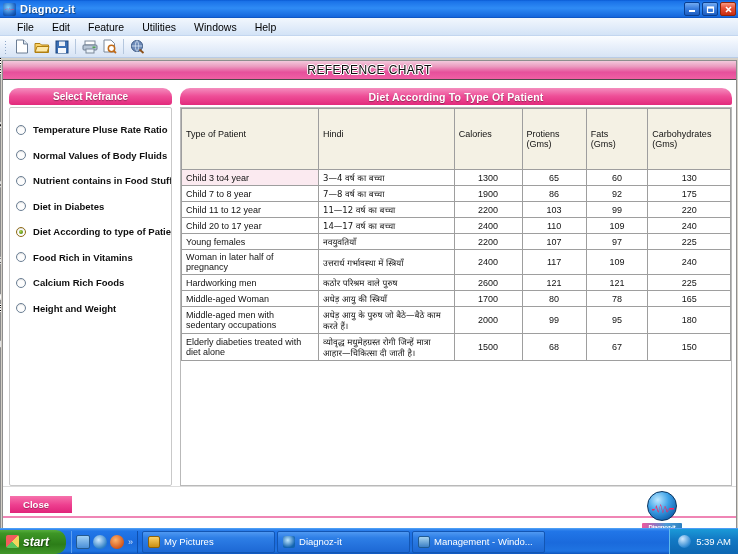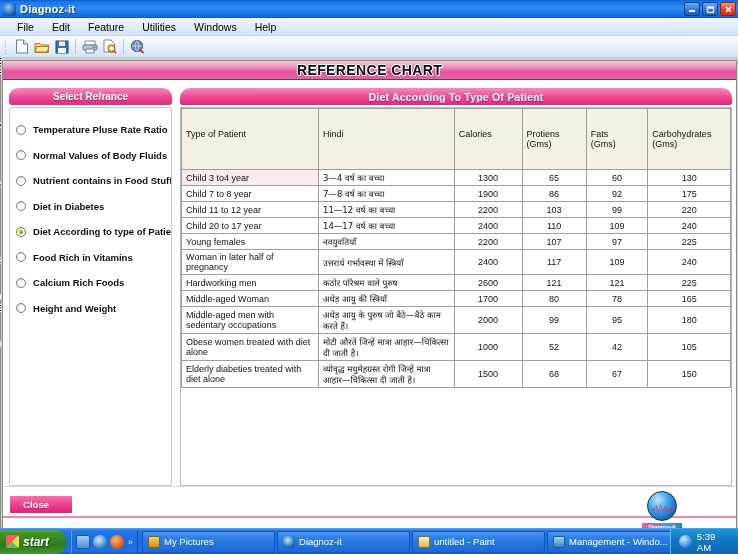--- a/index.html
+++ b/index.html
@@ -104,21 +104,21 @@
     display: flex; flex-direction: column;
     position: relative;
   }
   .form-title {
     height: 19px; flex:0 0 auto;
     background: linear-gradient(180deg,#f3c9dc 0%,#ec9cc0 30%,#e5509b 62%,#ef5fa4 100%);
     border-bottom: 1px solid #4a4a4a;
     display:flex;align-items:center;justify-content:center;
   }
   .form-title span {
-    font-size: 14px; font-weight: bold; color:#0d0d0d;
+    font-size: 12px; font-weight: normal; color:#0d0d0d;
     text-shadow: 0 1px 0 #fff, 1px 0 0 #fff, -1px 0 0 #fff, 0 -1px 0 #fff, 1px 1px 0 #fff;
     letter-spacing: .4px;
   }
 
   .panels { flex:1 1 auto; display:flex; padding: 8px 4px 0 6px; gap:8px; overflow:hidden; }
 
   
   .grp-left { width: 163px; display:flex; flex-direction:column; }
   .grp-right { flex:1 1 auto; display:flex; flex-direction:column; min-width:0; }
 
@@ -563,28 +563,20 @@
                 </tr>
                 <tr>
                   <td>Middle-aged men with sedentary occupations</td>
                   <td class="hi">अधेड़ आयु के पुरुष जो बैठे—बैठे काम करते हैं।</td>
                   <td class="num">2000</td>
                   <td class="num">99</td>
                   <td class="num">95</td>
                   <td class="num">180</td>
                 </tr>
                 <tr>
-                  <td>Obese women treated with diet alone</td>
-                  <td class="hi">मोटी औरतें जिन्हें मात्रा आहार—चिकित्सा दी जाती है।</td>
-                  <td class="num">1000</td>
-                  <td class="num">52</td>
-                  <td class="num">42</td>
-                  <td class="num">105</td>
-                </tr>
-                <tr>
                   <td>Elderly diabeties treated with diet alone</td>
                   <td class="hi">व्योवृद्ध मधुमेहग्रस्त रोगी जिन्हें मात्रा आहार—चिकित्सा दी जाती है।</td>
                   <td class="num">1500</td>
                   <td class="num">68</td>
                   <td class="num">67</td>
                   <td class="num">150</td>
                 </tr>
               </tbody>
             </table>
           </div>
@@ -619,24 +611,20 @@
   <div class="tasks">
     <div class="task">
       <span class="ti" style="background:linear-gradient(180deg,#fbd268,#c98f12);border:1px solid #8d6208"></span>
       <span>My Pictures</span>
     </div>
     <div class="task">
       <span class="ti" style="background:radial-gradient(circle at 40% 35%,#bfe8ff,#1263b0 70%);border-radius:2px"></span>
       <span>Diagnoz-it</span>
     </div>
     <div class="task">
-      <span class="ti" style="background:linear-gradient(180deg,#f6f0cf,#d2b65a);border:1px solid #8a7421"></span>
-      <span>untitled - Paint</span>
-    </div>
-    <div class="task">
       <span class="ti" style="background:linear-gradient(180deg,#a7d4f0,#3c7fc4);border:1px solid #1f5a93"></span>
       <span>Management - Windo...</span>
     </div>
   </div>
   <div class="tray">
     <span class="tico"></span>
     <span>5:39 AM</span>
   </div>
 </div>
 

